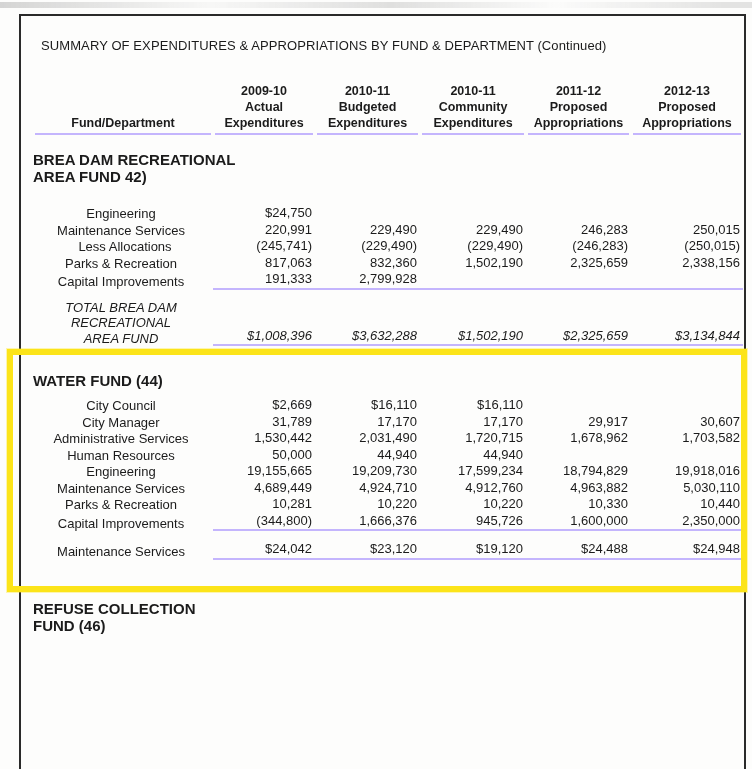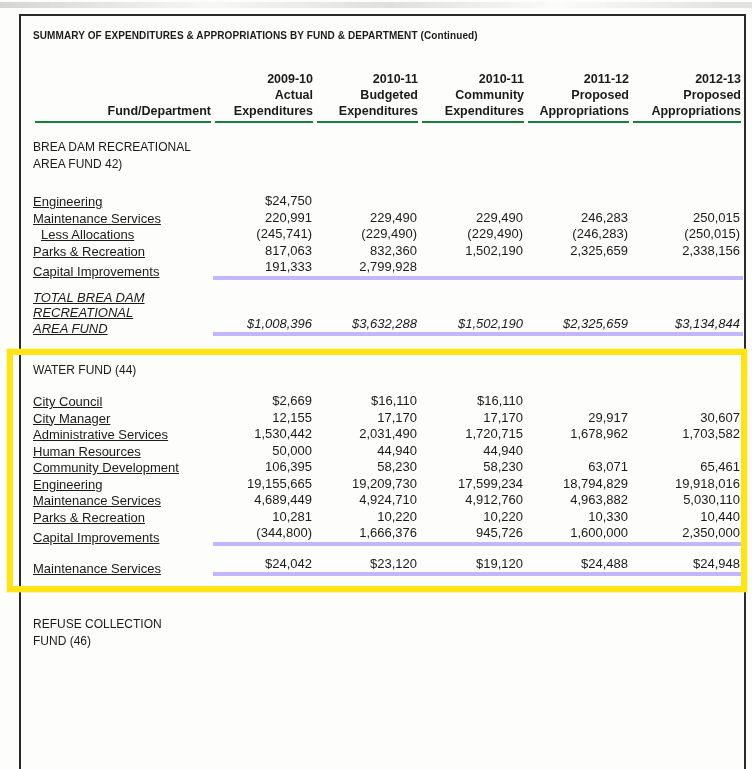--- a/index.html
+++ b/index.html
@@ -15,40 +15,40 @@
       rgba(110,110,110,.38) 52%, rgba(200,200,200,.06) 74%,
       rgba(120,120,120,.35) 96%);
     opacity:.55;filter:blur(.6px);
   }
   .border-box{
     position:absolute;left:19px;top:14px;width:727px;height:755px;
     box-sizing:border-box;border:2px solid #2a2a2a;border-bottom:none;
     padding:14px 0 0 12px;background:transparent;
   }
   h1{
-    margin:0;font-size:10px;font-weight:bold;letter-spacing:.1px;
+    margin:8px;font-size:13px;font-weight:normal;letter-spacing:.1px;
   }
   table{
     border-collapse:collapse;table-layout:fixed;width:710px;margin-top:30px;
   }
   td{padding:0;}
   thead td{
     vertical-align:bottom;font-weight:bold;font-size:12.5px;line-height:16px;
     padding:0 2px;
   }
-  thead .hu{border-bottom:2px solid #15803d;padding-bottom:2px;text-align:right;}
+  thead .hu{border-bottom:2px solid #c4b5fd;padding-bottom:2px;text-align:center;}
   tbody td{font-size:13px;line-height:15.5px;vertical-align:bottom;}
-  .lbl{text-align:left;padding-right:4px;text-decoration:underline;}
+  .lbl{text-align:center;padding-right:4px;}
   .lbl.ind{padding-left:8px;}
   .num{text-align:right;}
   .num>div{padding:0 3px 1px 8px;min-height:15.5px;}
-  .num>div.u{border-bottom:4px solid #c4b5fd;}
-  .heading{font-weight:normal;font-size:12px;line-height:17px;}
+  .num>div.u{border-bottom:2px solid #c4b5fd;}
+  .heading{font-weight:bold;font-size:15px;line-height:17px;}
   tr.s0 .heading{margin:16px 0 20px 0;}
-  tr.s1 .heading{margin:26px 0 14px 0;}
+  tr.s1 .heading{margin:26px 0 8px 0;}
   tr.s2 .heading{margin:34px 0 16px 0;}
   tr.s3 .heading{margin:30px 0 0 0;}
   tr.total td{font-style:italic;}
   tr.spacer td{height:10px;}
   .highlight{
     position:absolute;left:7px;top:349px;width:728px;height:231px;
     border:6px solid #fce419;pointer-events:none;z-index:5;
     box-shadow:0 0 0 1px rgba(252,228,25,.35);
   }
 </style>
@@ -226,21 +226,21 @@
           <td class="num">
             <div class=""></div>
           </td>
           <td class="num">
             <div class=""></div>
           </td>
         </tr>
         <tr>
           <td class="lbl">City Manager</td>
           <td class="num">
-            <div class="">12,155</div>
+            <div class="">31,789</div>
           </td>
           <td class="num">
             <div class="">17,170</div>
           </td>
           <td class="num">
             <div class="">17,170</div>
           </td>
           <td class="num">
             <div class="">29,917</div>
           </td>
@@ -275,38 +275,20 @@
             <div class="">44,940</div>
           </td>
           <td class="num">
             <div class="">44,940</div>
           </td>
           <td class="num">
             <div class=""></div>
           </td>
           <td class="num">
             <div class=""></div>
-          </td>
-        </tr>
-        <tr>
-          <td class="lbl">Community Development</td>
-          <td class="num">
-            <div class="">106,395</div>
-          </td>
-          <td class="num">
-            <div class="">58,230</div>
-          </td>
-          <td class="num">
-            <div class="">58,230</div>
-          </td>
-          <td class="num">
-            <div class="">63,071</div>
-          </td>
-          <td class="num">
-            <div class="">65,461</div>
           </td>
         </tr>
         <tr>
           <td class="lbl">Engineering</td>
           <td class="num">
             <div class="">19,155,665</div>
           </td>
           <td class="num">
             <div class="">19,209,730</div>
           </td>

